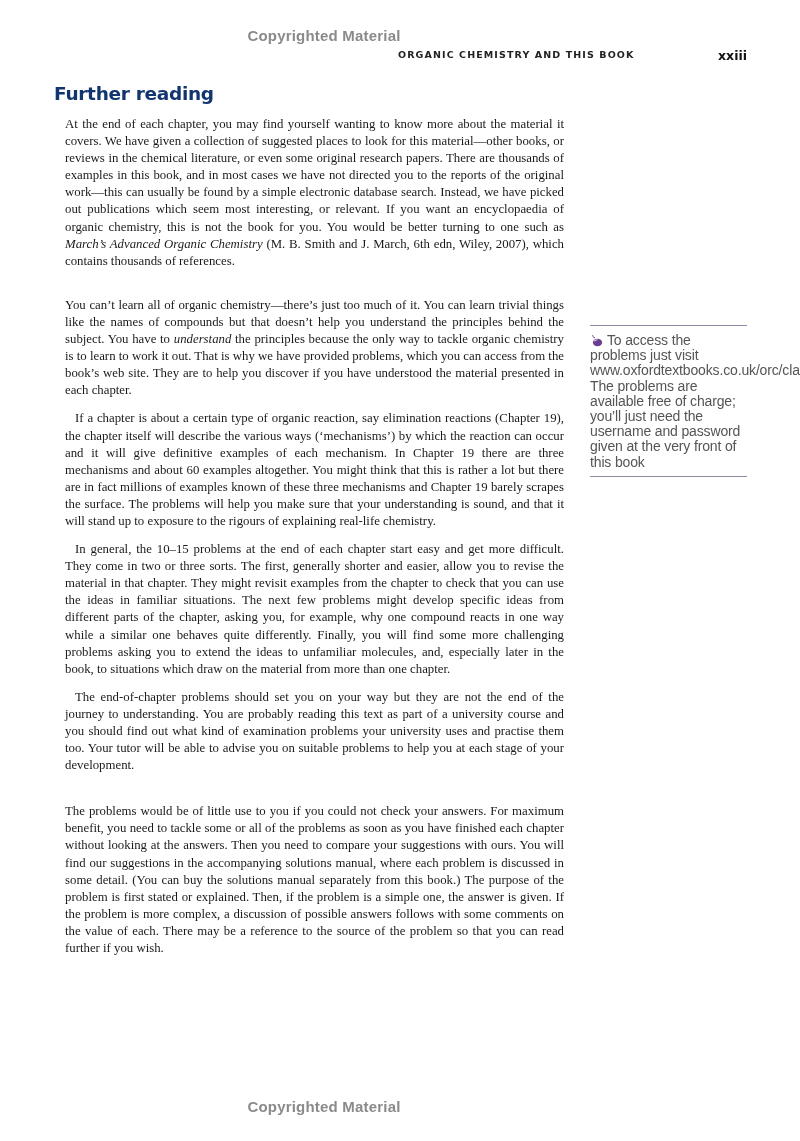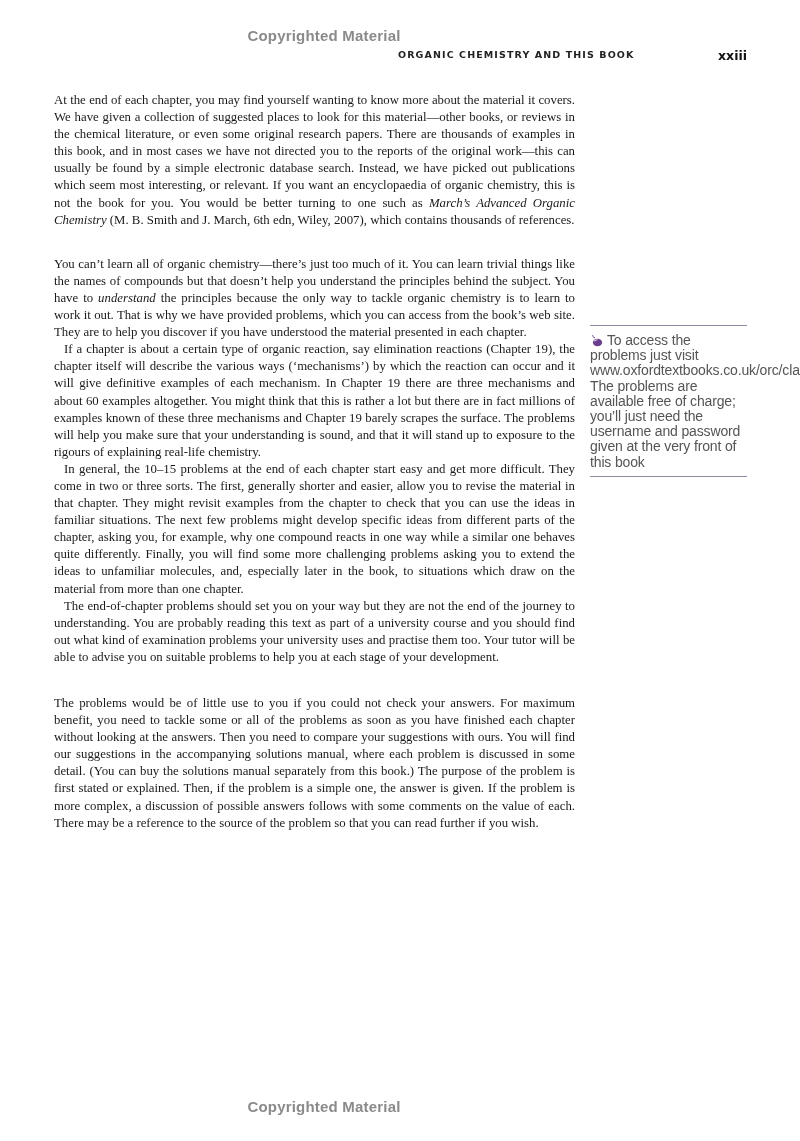--- a/index.html
+++ b/index.html
@@ -25,21 +25,21 @@
     position: absolute; left: 54px; top: 82px; width: 521px;
   }
   .section-heading {
     font-family: "DejaVu Sans", sans-serif; font-weight: bold;
     color: #12356f; font-size: 18.5px; margin: 0; letter-spacing: -0.3px;
     line-height: 24px;
   }
   .para {
     font-family: "Liberation Serif", serif; font-size: 12.8px;
     line-height: 17.1px; color: #1a1a1a; text-align: justify;
-    margin: 0; hyphens: auto;
+    margin: 11px; hyphens: auto;
   }
   .para.indent { text-indent: 10px; }
   .para em { font-style: italic; }
   #sec-further .para:first-of-type { margin-top: 10px; }
   #sec-problems { margin-top: 27px; }
   #sec-problems .first { margin-top: 11px; }
   #sec-solutions { margin-top: 29px; }
   #sec-solutions .first { margin-top: 8px; }
   .margin-note {
     position: absolute; left: 590px; top: 325px; width: 157px;
@@ -57,20 +57,21 @@
 <body>
 
 <div class="watermark wm-top">Copyrighted Material</div>
 
 <div class="running-head">ORGANIC CHEMISTRY AND THIS BOOK</div>
 <div class="folio">xxiii</div>
 
 <div class="main">
 
   <section id="sec-further">
+    <h2 class="section-heading">Further reading</h2>
     <p class="para"><span>At the end of each chapter, you may find yourself wanting to know more about the material it covers. We have given a collection of suggested places to look for this material—other books, or reviews in the chemical literature, or even some original research papers. There are thousands of examples in this book, and in most cases we have not directed you to the reports of the original work—this can usually be found by a simple electronic database search. Instead, we have picked out publications which seem most interesting, or relevant. If you want an encyclopaedia of organic chemistry, this is not the book for you. You would be better turning to one such as </span><em>March’s Advanced Organic Chemistry</em><span> (M. B. Smith and J. March, 6th edn, Wiley, 2007), which contains thousands of references.</span></p>
   </section>
 
   <section id="sec-problems">
     <p class="para first"><span>You can’t learn all of organic chemistry—there’s just too much of it. You can learn trivial things like the names of compounds but that doesn’t help you understand the principles behind the subject. You have to </span><em>understand</em><span> the principles because the only way to tackle organic chemistry is to learn to work it out. That is why we have provided problems, which you can access from the book’s web site. They are to help you discover if you have understood the material presented in each chapter.</span></p>
     <p class="para indent">If a chapter is about a certain type of organic reaction, say elimination reactions (Chapter 19), the chapter itself will describe the various ways (‘mechanisms’) by which the reaction can occur and it will give definitive examples of each mechanism. In Chapter 19 there are three mechanisms and about 60 examples altogether. You might think that this is rather a lot but there are in fact millions of examples known of these three mechanisms and Chapter 19 barely scrapes the surface. The problems will help you make sure that your understanding is sound, and that it will stand up to exposure to the rigours of explaining real-life chemistry.</p>
     <p class="para indent">In general, the 10–15 problems at the end of each chapter start easy and get more difficult. They come in two or three sorts. The first, generally shorter and easier, allow you to revise the material in that chapter. They might revisit examples from the chapter to check that you can use the ideas in familiar situations. The next few problems might develop specific ideas from different parts of the chapter, asking you, for example, why one compound reacts in one way while a similar one behaves quite differently. Finally, you will find some more challenging problems asking you to extend the ideas to unfamiliar molecules, and, especially later in the book, to situations which draw on the material from more than one chapter.</p>
     <p class="para indent">The end-of-chapter problems should set you on your way but they are not the end of the journey to understanding. You are probably reading this text as part of a university course and you should find out what kind of examination problems your university uses and practise them too. Your tutor will be able to advise you on suitable problems to help you at each stage of your development.</p>
   </section>
 

